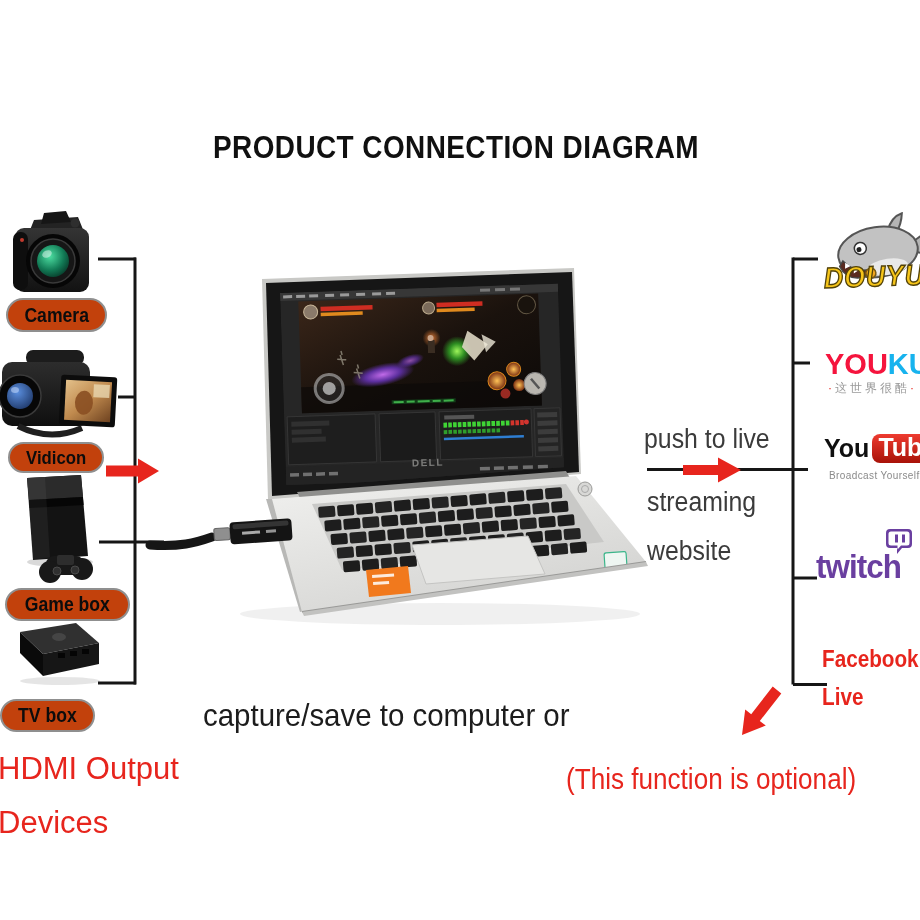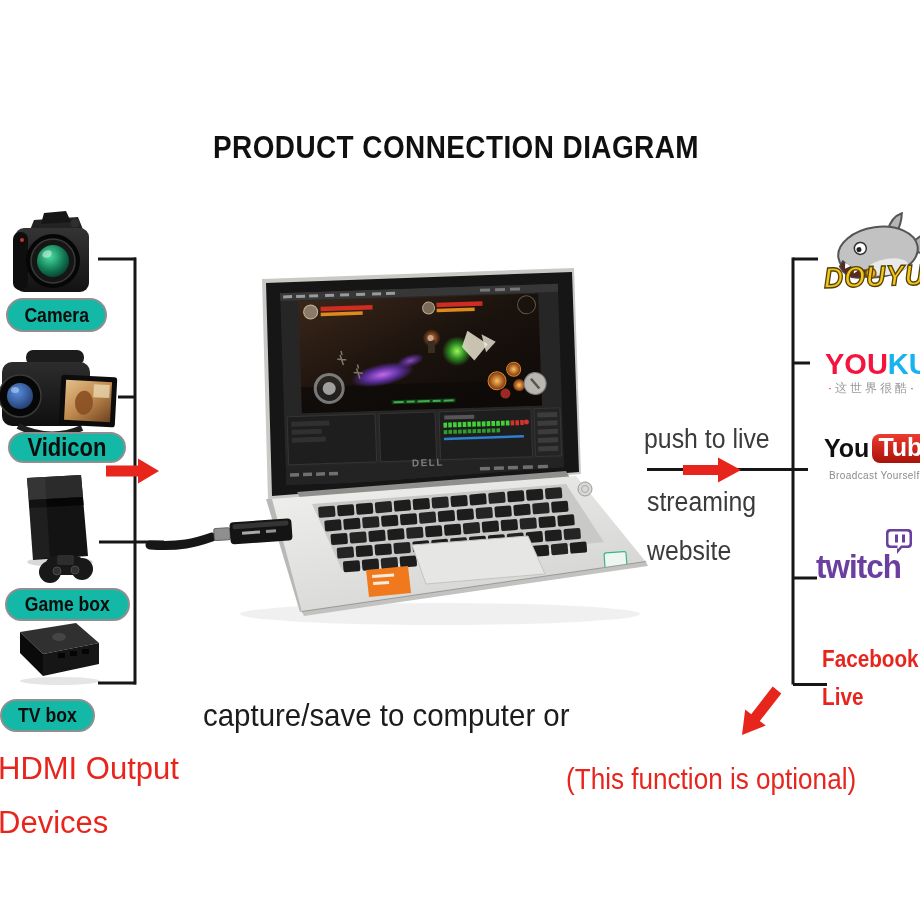--- a/index.html
+++ b/index.html
@@ -6,21 +6,21 @@
   body{
     width:920px;height:920px;overflow:hidden;position:relative;
     background:#ffffff;font-family:"Liberation Sans",sans-serif;
   }
   .abs{position:absolute}
   .title{
     font-size:31px;font-weight:700;color:#101010;white-space:nowrap;
     transform:scaleX(.9);transform-origin:left center;letter-spacing:.5px;
   }
   .pill{
-    border:2px solid #8f8f8f;border-radius:17px;background:#14b8a6;
+    border:2px solid #8f8f8f;border-radius:17px;background:#c2410c;
     display:inline-flex;align-items:center;justify-content:center;
     padding:2px 12px;color:#0c0c0c;font-weight:700;white-space:nowrap;
   }
   .pill>span{display:inline-block;transform:scaleX(.88)}
   .red{color:#e7251d}
   .graytext{color:#3b3b3b}
   .nowrap{white-space:nowrap}
   .sx92{transform:scaleX(.92);transform-origin:left center}
   .sx90{transform:scaleX(.9);transform-origin:left center}
   .douyu-text{
@@ -413,21 +413,21 @@
     <rect x="11" y="6.5" width="3" height="8" fill="#6a3fa0"></rect>
     <rect x="18" y="6.5" width="3" height="8" fill="#6a3fa0"></rect>
   </g>
 </svg>
 
 <div class="abs title" style="left:213px;top:130px">PRODUCT CONNECTION DIAGRAM</div>
 
 <div class="abs pill" style="left:6px;top:298px;height:26px;font-size:20px">
   <span>Camera</span>
   </div>
-<div class="abs pill" style="left:8px;top:432px;height:23px;font-size:25px">
+<div class="abs pill" style="left:8px;top:442px;height:23px;font-size:19px">
   <span>Vidicon</span>
   </div>
 <div class="abs pill" style="left:5px;top:588px;height:25px;font-size:20px">
   <span>Game box</span>
   </div>
 <div class="abs pill" style="left:0;top:699px;height:25px;font-size:20px">
   <span>TV box</span>
   </div>
 
 <div class="abs red nowrap" style="left:-2px;top:751px;font-size:31px">HDMI Output</div>

